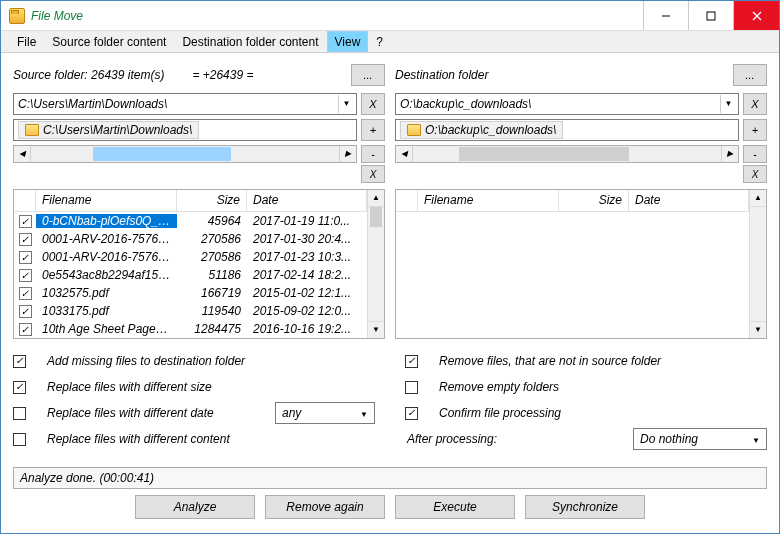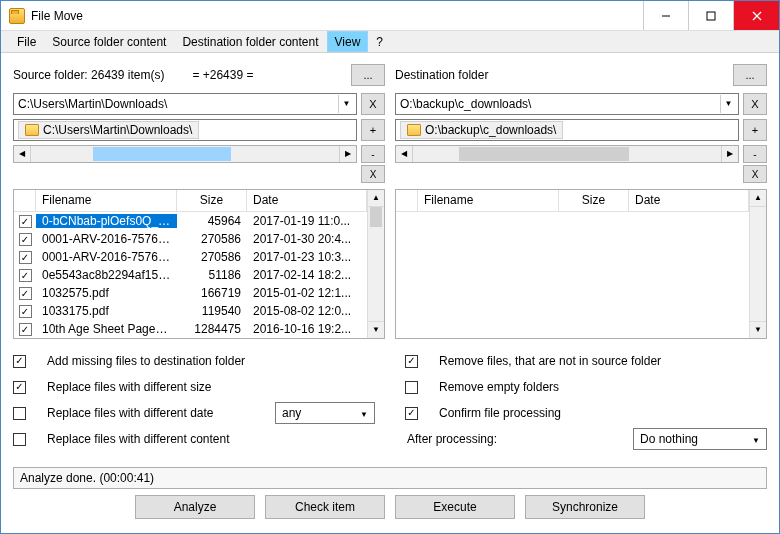--- a/index.html
+++ b/index.html
@@ -23,21 +23,21 @@
   }
   .app-icon {
     width: 16px; height: 16px;
     margin: 0 6px 0 8px;
     background: linear-gradient(#ffe070,#f0b030);
     border: 1px solid #c08010;
     border-radius: 2px;
     position: relative;
   }
   .app-icon::before { content:""; position:absolute; top:1px; left:1px; width:6px; height:3px; background:#f0b030; border:1px solid #c08010; border-bottom:none;}
-  .title { flex:1; color:#000000; }
+  .title { flex:1; color:#15803d;font-style:italic; }
   .winbtn {
     width: 45px; height: 29px;
     display:flex; align-items:center; justify-content:center;
     border-left:1px solid #ccc;
   }
   .winbtn.close { background:#e81123; color:#fff; width:46px;}
   .winbtn svg { width:10px; height:10px; }
   
   .menubar {
     height: 22px;
@@ -56,20 +56,21 @@
     background: #7dd3fc;
     border: 1px solid #99d1ff;
     padding: 2px 7px;
   }
   
   .content {
     padding: 10px 12px 8px 12px;
     display: flex;
     flex-direction: column;
     height: calc(100% - 52px);
+    font-style: italic;
   }
   .toprow {
     display:flex;
     gap: 10px;
   }
   .pane {
     flex:1;
     display:flex;
     flex-direction:column;
     min-width:0;
@@ -152,21 +153,21 @@
   .thead { display:flex; height:22px; background:#fff; border-bottom:1px solid #e0e0e0;}
   .th {
     border-right:1px solid #e0e0e0;
     padding: 3px 6px;
     color:#000;
     background:#fff;
     overflow:hidden; white-space:nowrap;
   }
   .col-chk{width:22px;}
   .col-name{flex:1;}
-  .col-size{width:70px; text-align:center;}
+  .col-size{width:70px; text-align:right;}
   .col-date{width:120px;}
   .rows{flex:1; overflow:hidden;}
   .tr{display:flex; height:18px; align-items:center;}
   .td{padding:0 6px; overflow:hidden; white-space:nowrap; text-overflow:ellipsis;}
   .td.col-chk{display:flex;align-items:center;justify-content:center;padding:0;}
   .chk{width:13px;height:13px;border:1px solid #767676;background:#fff;display:flex;align-items:center;justify-content:center;font-size:10px;color:#000;}
   .tr.sel .td.col-name{background:#0078d7;color:#fff;}
   .vscroll{width:17px;background:#f0f0f0;border-left:1px solid #dcdcdc;display:flex;flex-direction:column;}
   .vscroll .vbtn{height:17px;display:flex;align-items:center;justify-content:center;border-bottom:1px solid #dcdcdc;}
   .vscroll .vbtn:last-child{border-bottom:none;border-top:1px solid #dcdcdc;}
@@ -313,21 +314,21 @@
                 <div class="td col-name">1032575.pdf</div>
                 <div class="td col-size" style="text-align:right">166719</div>
                 <div class="td col-date">2015-01-02 12:1...</div>
               </div>
               <div class="tr">
                 <div class="td col-chk">
                   <span class="chk">✓</span>
                 </div>
                 <div class="td col-name">1033175.pdf</div>
                 <div class="td col-size" style="text-align:right">119540</div>
-                <div class="td col-date">2015-08-02 12:0...</div>
+                <div class="td col-date">2015-09-02 12:0...</div>
               </div>
               <div class="tr">
                 <div class="td col-chk">
                   <span class="chk">✓</span>
                 </div>
                 <div class="td col-name">10th Age Sheet Pages 1&amp;...</div>
                 <div class="td col-size" style="text-align:right">1284475</div>
                 <div class="td col-date">2016-10-16 19:2...</div>
               </div>
             </div>
@@ -455,17 +456,17 @@
             <span class="arrow"><span class="tri">▼</span></span>
           </div>
       </div>
     </div>
   </div>
 
   <div class="status">Analyze done. (00:00:41)</div>
 
   <div class="bottom-btns">
     <div class="bigbtn">Analyze</div>
-    <div class="bigbtn">Check item</div>
+    <div class="bigbtn">Remove again</div>
     <div class="bigbtn">Execute</div>
     <div class="bigbtn">Synchronize</div>
   </div>
 </div>
 
 </body></html>

